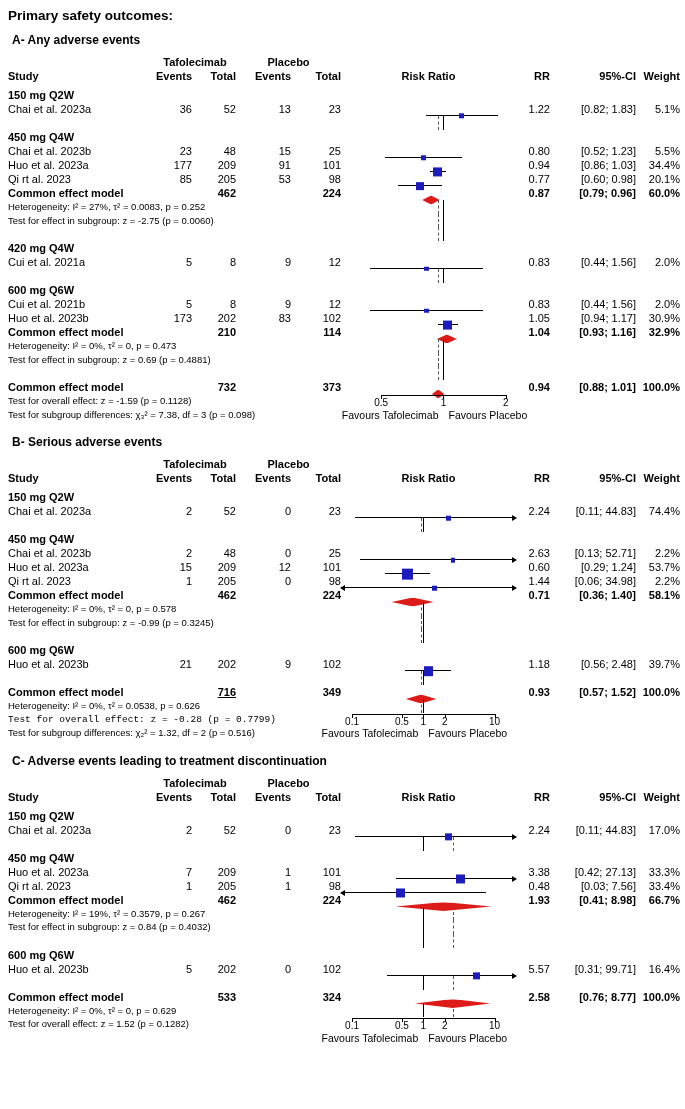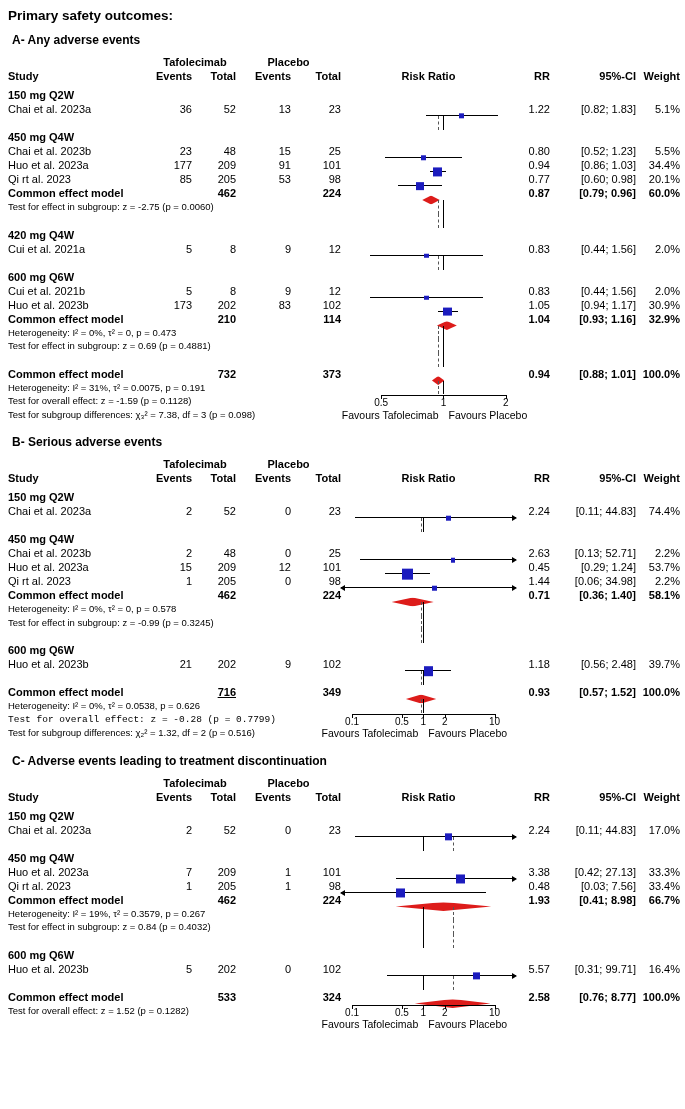--- a/index.html
+++ b/index.html
@@ -166,20 +166,27 @@
             <div class="cell right bold" style="grid-column: 7;">0.87</div>
             <div class="cell right bold" style="grid-column: 8;">[0.79; 0.96]</div>
             <div class="cell right bold" style="grid-column: 9;">60.0%</div>
             <div class="cell plot" style="grid-column: 6;">
               <div class="vline solid" style="left: 102.472px;"></div>
               <div class="vline dashed" style="left: 96.9073px;"></div>
               <div class="diamond" style="left: 81.2728px; width: 17.5278px;"></div>
             </div>
           </div>
           <div class="grid-row r-note">
+            <div class="cell left note-text" style="grid-column: 1 / 6;">Heterogeneity: I² = 27%, τ² = 0.0083, p = 0.252</div>
+            <div class="cell plot" style="grid-column: 6;">
+              <div class="vline solid" style="left: 102.472px;"></div>
+              <div class="vline dashed" style="left: 96.9073px;"></div>
+            </div>
+          </div>
+          <div class="grid-row r-note">
             <div class="cell left note-text" style="grid-column: 1 / 6;">Test for effect in subgroup: z = -2.75 (p = 0.0060)</div>
             <div class="cell plot" style="grid-column: 6;">
               <div class="vline solid" style="left: 102.472px;"></div>
               <div class="vline dashed" style="left: 96.9073px;"></div>
             </div>
           </div>
           <div class="grid-row r-gap">
             <div class="cell" style="grid-column: 1;"></div>
             <div class="cell plot" style="grid-column: 6;">
               <div class="vline solid" style="left: 102.472px;"></div>
@@ -311,27 +318,20 @@
             <div class="cell right bold" style="grid-column: 3;">732</div>
             <div class="cell right bold" style="grid-column: 4;"></div>
             <div class="cell right bold" style="grid-column: 5;">373</div>
             <div class="cell right bold" style="grid-column: 7;">0.94</div>
             <div class="cell right bold" style="grid-column: 8;">[0.88; 1.01]</div>
             <div class="cell right bold" style="grid-column: 9;">100.0%</div>
             <div class="cell plot" style="grid-column: 6;">
               <div class="vline solid" style="left: 102.472px;"></div>
               <div class="vline dashed" style="left: 96.9073px;"></div>
               <div class="diamond" style="left: 90.9755px; width: 12.3912px;"></div>
-            </div>
-          </div>
-          <div class="grid-row r-note">
-            <div class="cell left note-text" style="grid-column: 1 / 6;">Heterogeneity: I² = 31%, τ² = 0.0075, p = 0.191</div>
-            <div class="cell plot" style="grid-column: 6;">
-              <div class="vline solid" style="left: 102.472px;"></div>
-              <div class="vline dashed" style="left: 96.9073px;"></div>
             </div>
           </div>
           <div class="grid-row r-note">
             <div class="cell left note-text" style="grid-column: 1 / 6;">Test for overall effect: z = -1.59 (p = 0.1128)</div>
             <div class="cell plot" style="grid-column: 6;">
               <div class="axis-line" style="left: 40.1356px; width: 124.673px;"></div>
               <div class="axis-tick" style="left: 40.1356px;"></div>
               <div class="axis-tick-label" style="left: 40.1356px;">0.5</div>
               <div class="axis-tick" style="left: 102.472px;"></div>
               <div class="axis-tick-label" style="left: 102.472px;">1</div>
@@ -435,21 +435,21 @@
               <div class="arrow right-arrow" style="left: 171px;"></div>
               <div class="square" style="width: 4.5574px; height: 4.5574px; left: 109.939px;"></div>
             </div>
           </div>
           <div class="grid-row r-study">
             <div class="cell left" style="grid-column: 1;">Huo et al. 2023a</div>
             <div class="cell right" style="grid-column: 2;">15</div>
             <div class="cell right" style="grid-column: 3;">209</div>
             <div class="cell right" style="grid-column: 4;">12</div>
             <div class="cell right" style="grid-column: 5;">101</div>
-            <div class="cell right" style="grid-column: 7;">0.45</div>
+            <div class="cell right" style="grid-column: 7;">0.60</div>
             <div class="cell right" style="grid-column: 8;">[0.29; 1.24]</div>
             <div class="cell right" style="grid-column: 9;">53.7%</div>
             <div class="cell plot" style="grid-column: 6;">
               <div class="vline solid" style="left: 82.2937px;"></div>
               <div class="vline dashed" style="left: 80.048px;"></div>
               <div class="ci-line" style="left: 43.9864px; width: 44.9643px;"></div>
               <div class="square" style="width: 10.6944px; height: 10.6944px; left: 61.1385px;"></div>
             </div>
           </div>
           <div class="grid-row r-study">
@@ -778,20 +778,27 @@
             <div class="cell right bold" style="grid-column: 7;">2.58</div>
             <div class="cell right bold" style="grid-column: 8;">[0.76; 8.77]</div>
             <div class="cell right bold" style="grid-column: 9;">100.0%</div>
             <div class="cell plot" style="grid-column: 6;">
               <div class="vline solid" style="left: 82.2937px;"></div>
               <div class="vline dashed" style="left: 111.624px;"></div>
               <div class="diamond" style="left: 73.801px; width: 75.6872px;"></div>
             </div>
           </div>
           <div class="grid-row r-note">
+            <div class="cell left note-text" style="grid-column: 1 / 6;">Heterogeneity: I² = 0%, τ² = 0, p = 0.629</div>
+            <div class="cell plot" style="grid-column: 6;">
+              <div class="vline solid" style="left: 82.2937px;"></div>
+              <div class="vline dashed" style="left: 111.624px;"></div>
+            </div>
+          </div>
+          <div class="grid-row r-note">
             <div class="cell left note-text" style="grid-column: 1 / 6;">Test for overall effect: z = 1.52 (p = 0.1282)</div>
             <div class="cell plot" style="grid-column: 6;">
               <div class="axis-line" style="left: 11.0377px; width: 142.512px;"></div>
               <div class="axis-tick" style="left: 11.0377px;"></div>
               <div class="axis-tick-label" style="left: 11.0377px;">0.1</div>
               <div class="axis-tick" style="left: 60.8435px;"></div>
               <div class="axis-tick-label" style="left: 60.8435px;">0.5</div>
               <div class="axis-tick" style="left: 82.2937px;"></div>
               <div class="axis-tick-label" style="left: 82.2937px;">1</div>
               <div class="axis-tick" style="left: 103.744px;"></div>

